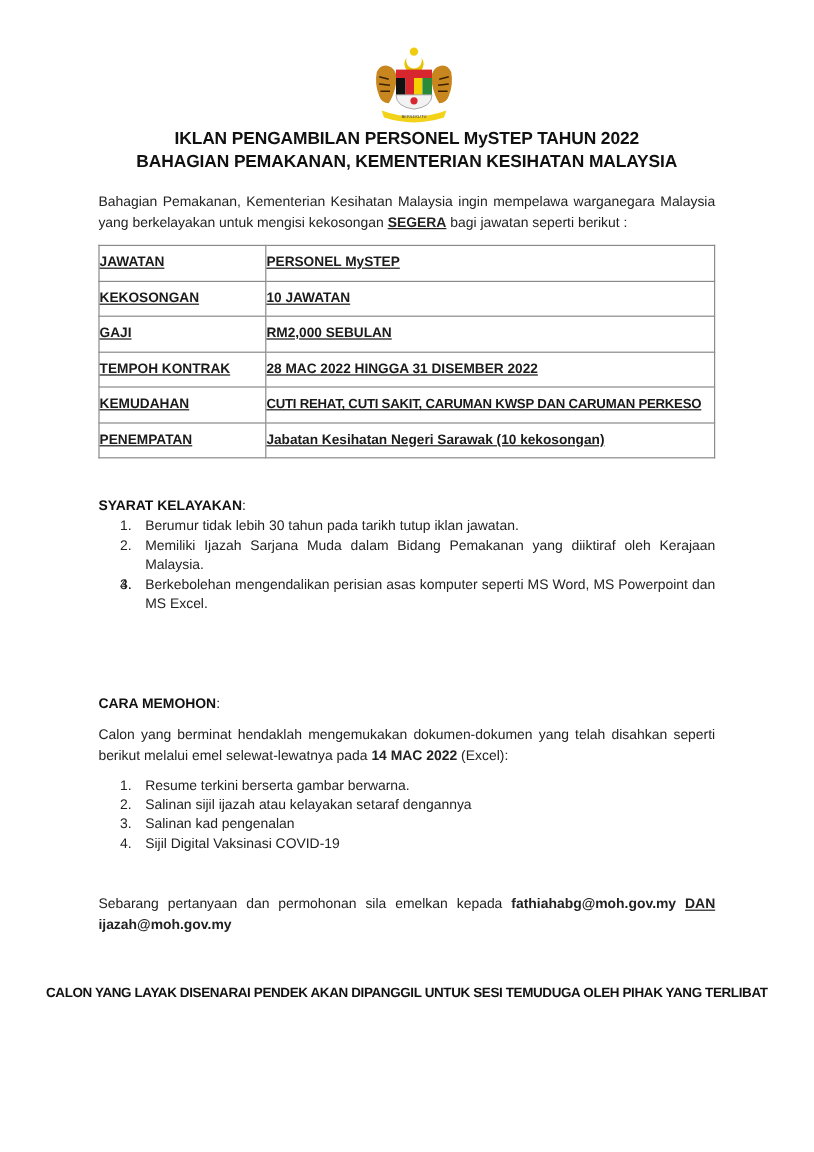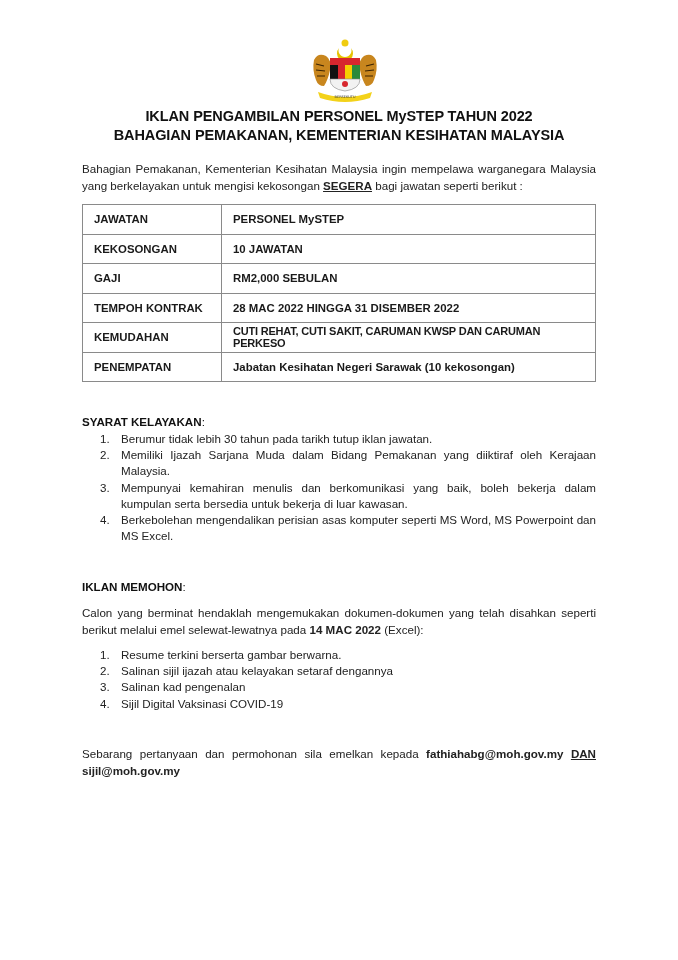--- a/index.html
+++ b/index.html
@@ -25,21 +25,21 @@
       text-align-last: left; color: #222;
     }
     .para .b { font-weight: bold; }
     .para .u { text-decoration: underline; }
 
     table.info {
       position: absolute; left: 82px; top: 204px; width: 514px;
       border-collapse: collapse; font-size: 11.4px; font-weight: bold; color: #1a1a1a;
     }
     table.info td {
-      border: 1.5px solid #8a8a8a; height: 29.5px; padding: 0 11px; vertical-align: middle;
+      border: 1.5px solid #8a8a8a; height: 29.5px; padding: 0 0; vertical-align: middle; text-decoration: underline;
     }
     table.info td.k { width: 139px; }
 
     .heading {
       position: absolute; left: 82px; font-size: 11.6px; color: #111;
     }
     .heading .b { font-weight: bold; }
 
     ol.list {
       position: absolute; left: 100px; width: 496px;
@@ -117,34 +117,35 @@
       </tr>
     </tbody>
   </table>
 
   <div class="heading" style="top:415px;">
     <span class="b">SYARAT KELAYAKAN</span><span>:</span>
   </div>
   <ol class="list" style="top:431px;">
     <li><span class="num">1.</span><span>Berumur tidak lebih 30 tahun pada tarikh tutup iklan jawatan.</span></li>
     <li><span class="num">2.</span><span>Memiliki Ijazah Sarjana Muda dalam Bidang Pemakanan yang diiktiraf oleh Kerajaan Malaysia.</span></li>
-    <li><span class="num">3.</span><span>Mempunyai kemahiran menulis dan berkomunikasi yang baik, boleh bekerja dalam kumpulan serta bersedia untuk bekerja di luar kawasan.</span></li>
+    <li><span class="num">3.</span></li>
     <li><span class="num">4.</span><span>Berkebolehan mengendalikan perisian asas komputer seperti MS Word, MS Powerpoint dan MS Excel.</span></li>
   </ol>
 
   <div class="heading" style="top:580px;">
-    <span class="b">IKLAN MEMOHON</span><span>:</span>
+    <span class="b">CARA MEMOHON</span><span>:</span>
   </div>
   <div class="para" style="top:605px;">
     <span>Calon yang berminat hendaklah mengemukakan dokumen-dokumen yang telah disahkan seperti berikut melalui emel selewat-lewatnya pada </span><span class="b">14 MAC 2022</span><span> (Excel):</span>
   </div>
   <ol class="list" style="top:647px;">
     <li><span class="num">1.</span><span>Resume terkini berserta gambar berwarna.</span></li>
     <li><span class="num">2.</span><span>Salinan sijil ijazah atau kelayakan setaraf dengannya</span></li>
     <li><span class="num">3.</span><span>Salinan kad pengenalan</span></li>
     <li><span class="num">4.</span><span>Sijil Digital Vaksinasi COVID-19</span></li>
   </ol>
 
   <div class="para" style="top:746px;">
-    <span>Sebarang pertanyaan dan permohonan sila emelkan kepada </span><span class="b">fathiahabg@moh.gov.my</span> <span class="b u">DAN</span> <span class="b">sijil@moh.gov.my</span>
+    <span>Sebarang pertanyaan dan permohonan sila emelkan kepada </span><span class="b">fathiahabg@moh.gov.my</span> <span class="b u">DAN</span> <span class="b">ijazah@moh.gov.my</span>
   </div>
 
+  <div class="footer">CALON YANG LAYAK DISENARAI PENDEK AKAN DIPANGGIL UNTUK SESI TEMUDUGA OLEH PIHAK YANG TERLIBAT</div>
 </div>
 
 </body></html>

